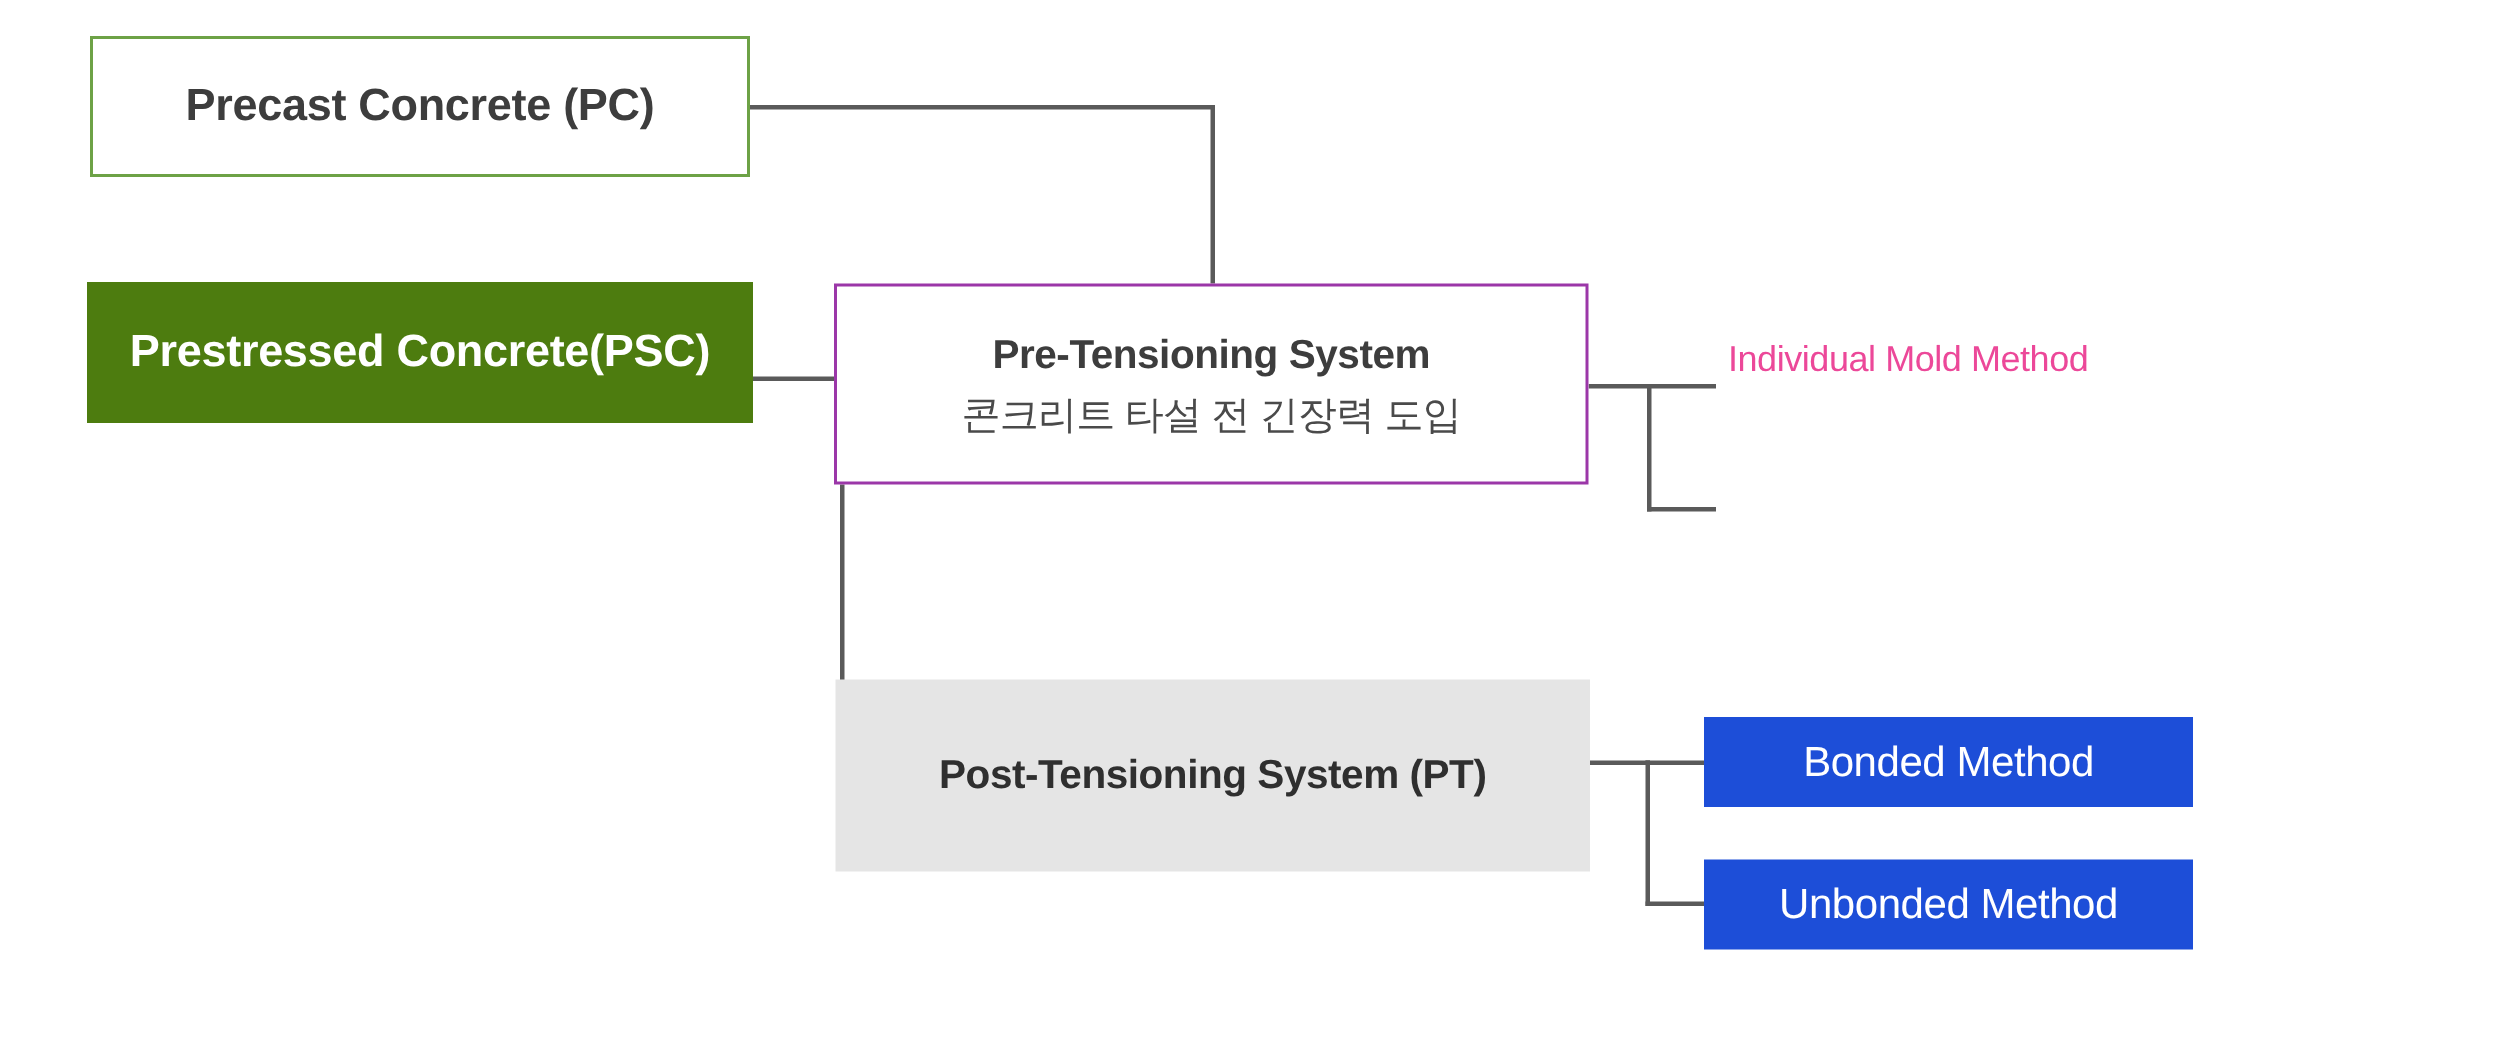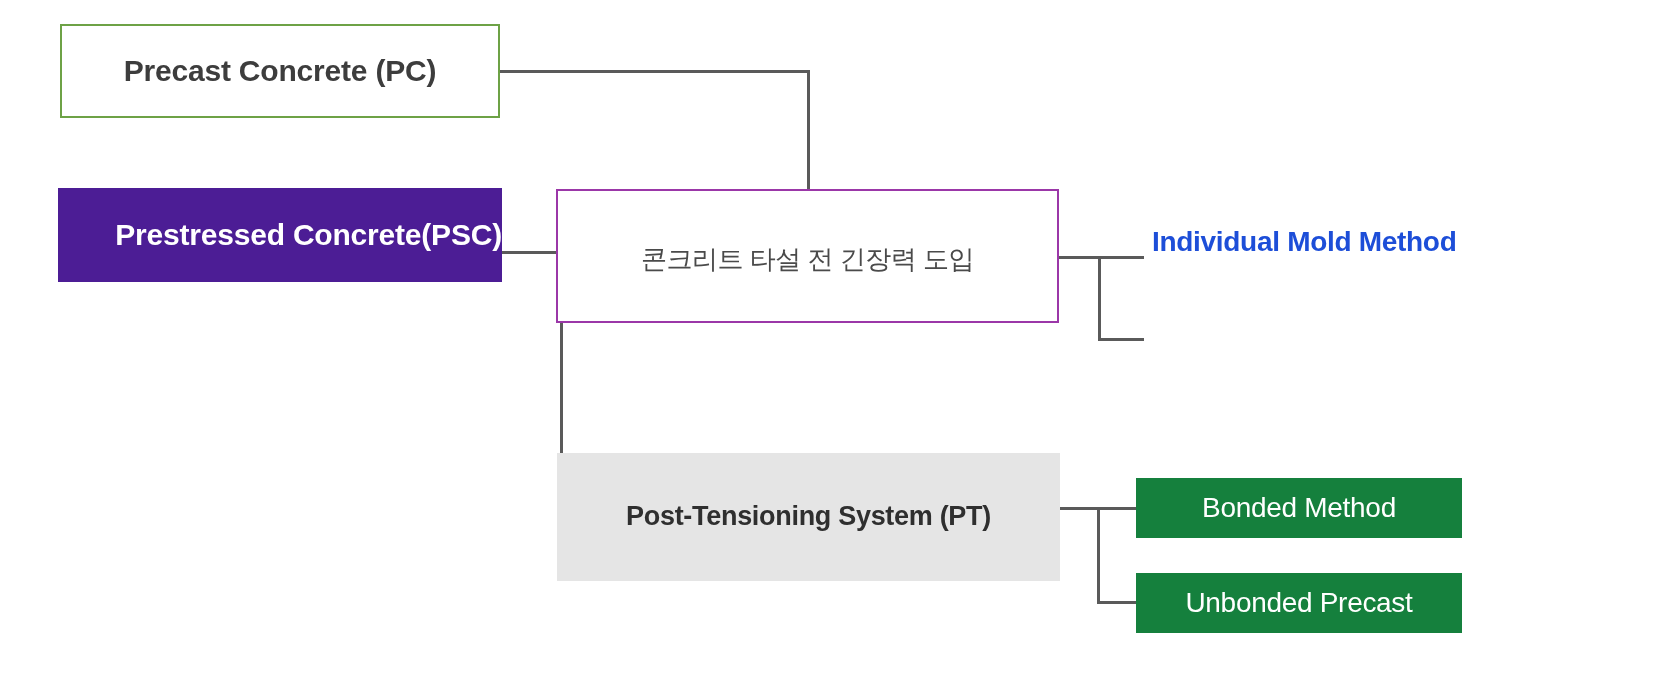--- a/index.html
+++ b/index.html
@@ -45,22 +45,21 @@
     color: #3d3d3d;
     letter-spacing: -0.2px;
   }
 
   
   #node-psc {
     left: 58px;
     top: 188px;
     width: 444px;
     height: 94px;
-    background: #4c1d95;
-    align-items: flex-end;
+    background: #4d7c0f;
   }
   #node-psc .title {
     font-size: 30px;
     font-weight: 700;
     color: #ffffff;
     letter-spacing: -0.2px;
   }
 
   
   #node-pre {
@@ -103,34 +102,34 @@
     font-size: 26px;
     font-weight: 400;
     color: #3a3a3a;
     margin-top: 8px;
     letter-spacing: -0.5px;
   }
 
   
   .leaf-text {
     position: absolute;
-    font-size: 28px;
-    font-weight: 700;
-    color: #1d4ed8;
+    font-size: 24px;
+    font-weight: 400;
+    color: #ec4899;
     white-space: nowrap;
     letter-spacing: -0.3px;
   }
   #leaf-individual-mold { left: 1152px; top: 226px; }
   #leaf-long-line       { left: 1152px; top: 320px; }
 
   
   .leaf-box {
     position: absolute;
     box-sizing: border-box;
-    background: #15803d;
+    background: #1d4ed8;
     display: flex;
     align-items: center;
     justify-content: center;
     font-size: 28px;
     font-weight: 400;
     color: #ffffff;
     white-space: nowrap;
     letter-spacing: -0.3px;
   }
   #leaf-bonded   { left: 1136px; top: 478px; width: 326px; height: 60px; }
@@ -168,25 +167,26 @@
 
   <div class="node" id="node-pc">
     <div class="title">Precast Concrete (PC)</div>
   </div>
 
   <div class="node" id="node-psc">
     <div class="title">Prestressed Concrete(PSC)</div>
   </div>
 
   <div class="node" id="node-pre">
+    <div class="title">Pre-Tensioning System</div>
     <div class="subtitle">콘크리트 타설 전 긴장력 도입</div>
   </div>
 
   <div class="node" id="node-post">
     <div class="title">Post-Tensioning System (PT)</div>
   </div>
 
   <div class="leaf-text" id="leaf-individual-mold">Individual Mold Method</div>
 
   <div class="leaf-box" id="leaf-bonded">Bonded Method</div>
-  <div class="leaf-box" id="leaf-unbonded">Unbonded Precast</div>
+  <div class="leaf-box" id="leaf-unbonded">Unbonded Method</div>
 
 </div>
 
 </body></html>

